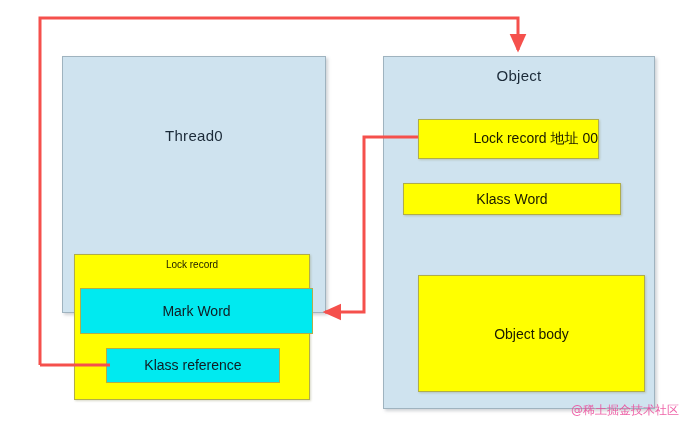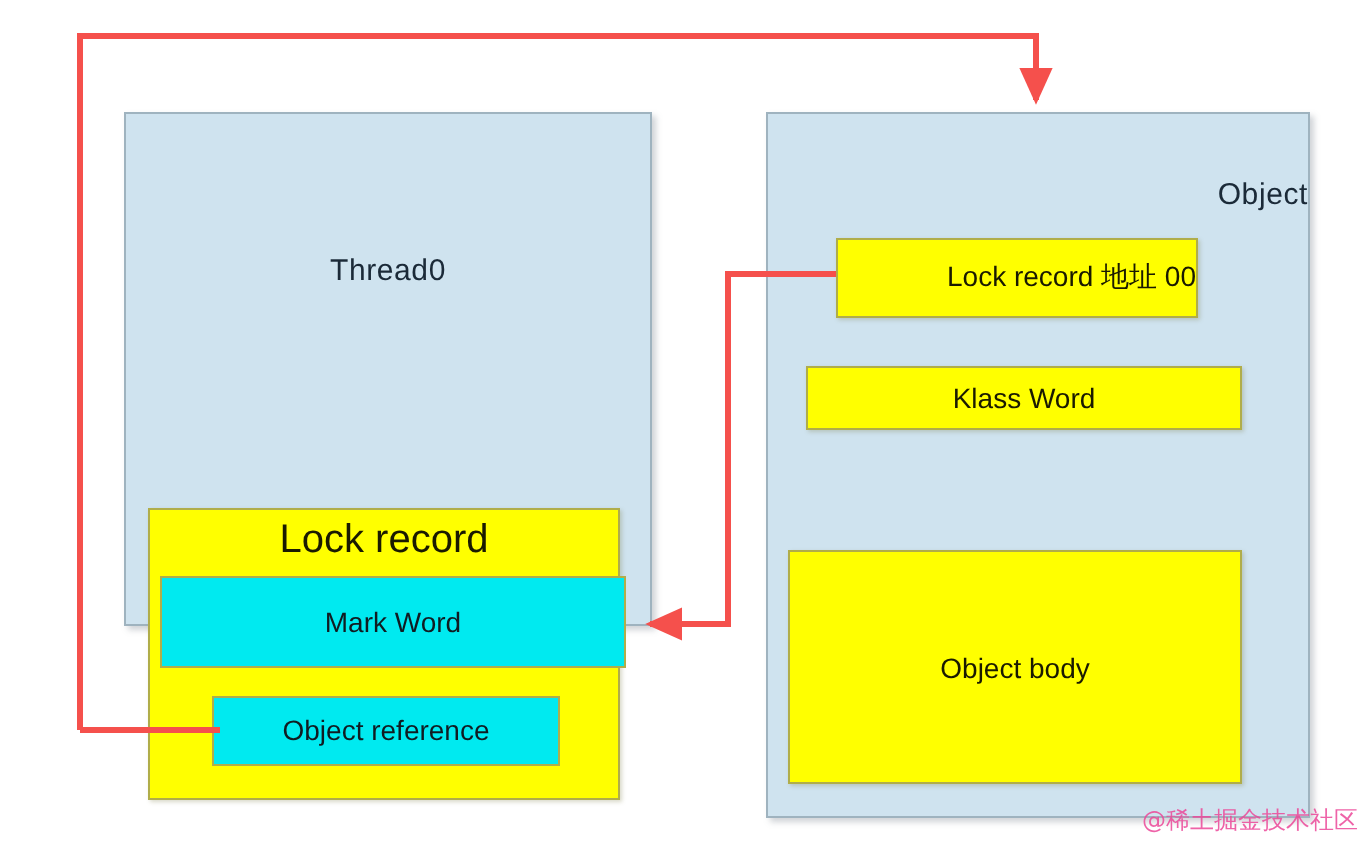--- a/index.html
+++ b/index.html
@@ -67,21 +67,21 @@
   
   #lock-record-thread {
     display: block;
   }
   #lock-record-thread .lr-label {
     position: absolute;
     top: 4px;
     left: 0;
     right: 0;
     text-align: center;
-    font-size: 20px;
+    font-size: 10px;
     color: #1a1a00;
   }
 
   
   #arrows {
     position: absolute;
     left: 0;
     top: 0;
     width: 685px;
     height: 422px;
@@ -111,36 +111,36 @@
 
   <div class="ybox" id="lock-record-thread" style="left:74px; top:254px; width:236px; height:146px;">
     <span class="lr-label">Lock record</span>
   </div>
 
   <div class="cbox" id="mark-word-box" style="left:80px; top:288px; width:233px; height:46px;">
     <span>Mark Word</span>
   </div>
 
   <div class="cbox" id="object-reference-box" style="left:106px; top:348px; width:174px; height:35px;">
-    <span>Object reference</span>
+    <span>Klass reference</span>
   </div>
 
   <div class="panel" id="object-panel" style="left:383px; top:56px; width:272px; height:353px;">
-    <div class="panel-title" style="top:32px;text-align:right;">Object</div>
+    <div class="panel-title" style="top:10px;">Object</div>
   </div>
 
   <div class="ybox" id="object-row-0" style="left:418px; top:119px; width:181px; height:40px; justify-content:flex-end; padding-left:6px;">
     <span>Lock record  地址  00</span>
   </div>
 
   <div class="ybox" id="object-row-1" style="left:403px; top:183px; width:218px; height:32px;">
     <span>Klass Word</span>
   </div>
 
-  <div class="ybox" id="object-row-2" style="left:394px; top:275px; width:227px; height:117px;">
+  <div class="ybox" id="object-row-2" style="left:418px; top:275px; width:227px; height:117px;">
     <span>Object body</span>
   </div>
 
   <svg id="arrows" viewBox="0 0 685 422">
     <defs>
       <marker id="ah" markerWidth="7" markerHeight="7" refX="5.4" refY="3.2" orient="auto" markerUnits="strokeWidth">
         <path d="M0,0.4 L6.2,3.2 L0,6.0 z" fill="#f5504c"></path>
       </marker>
     </defs>
 

